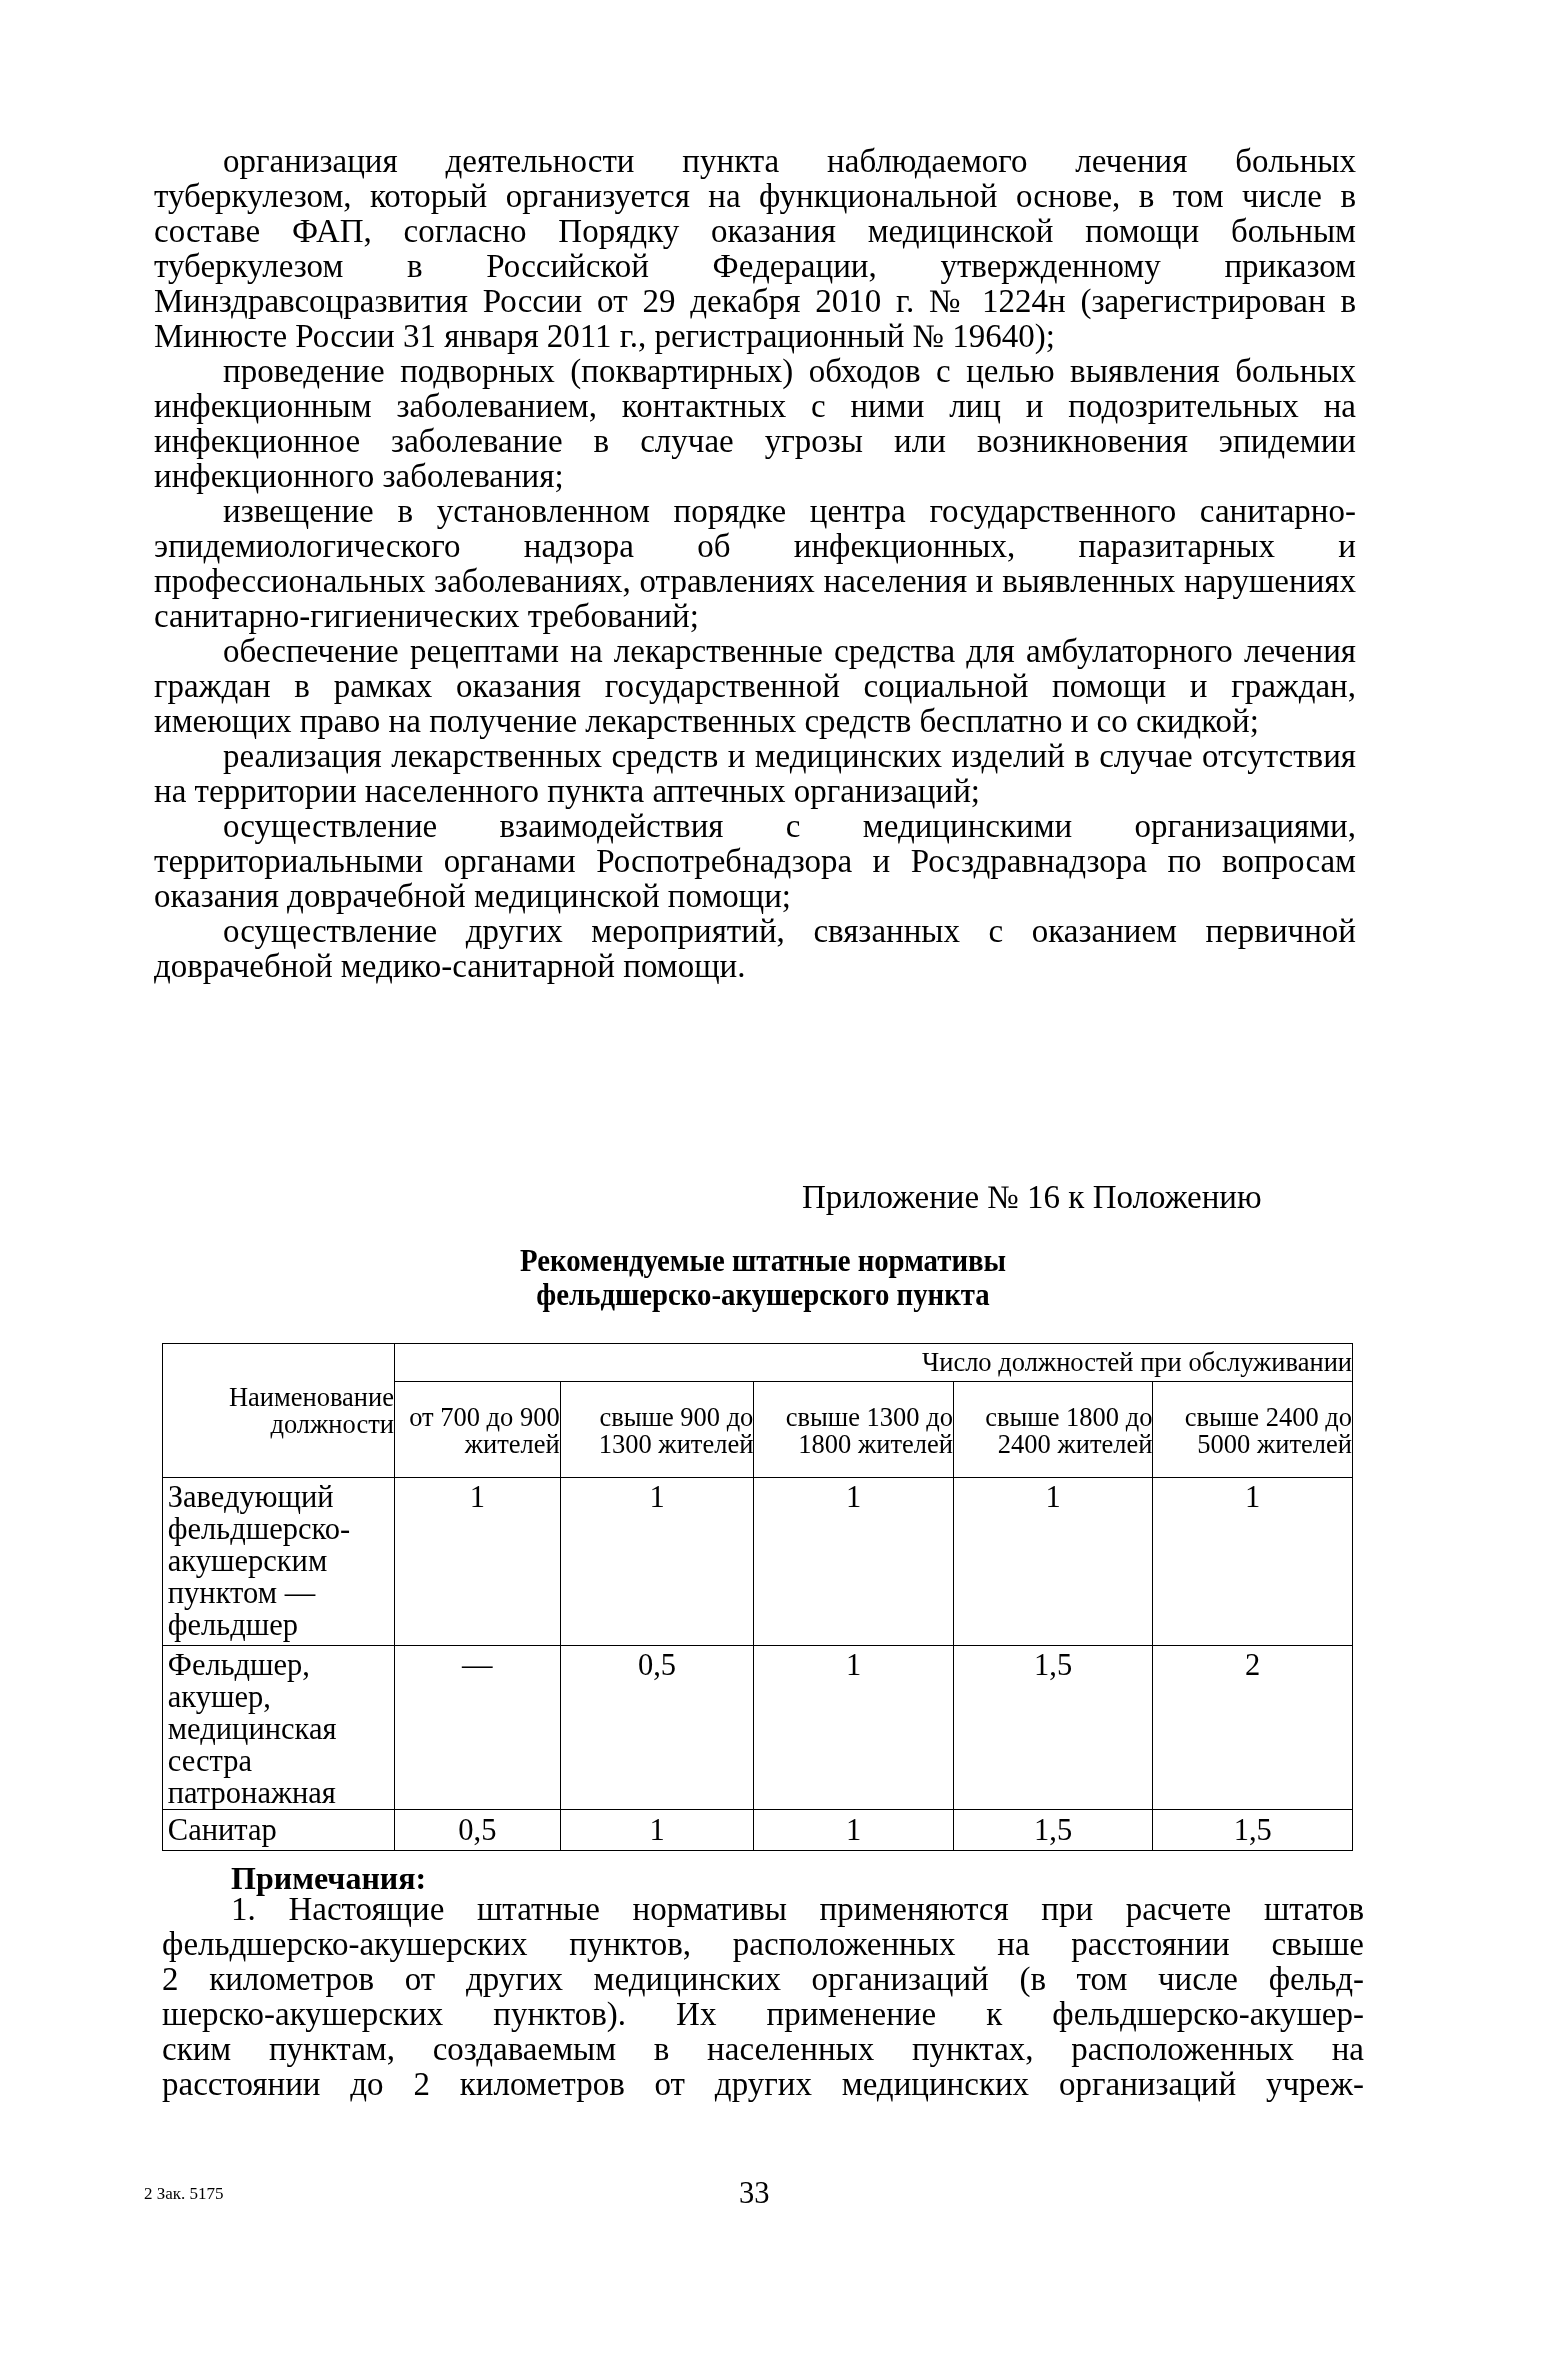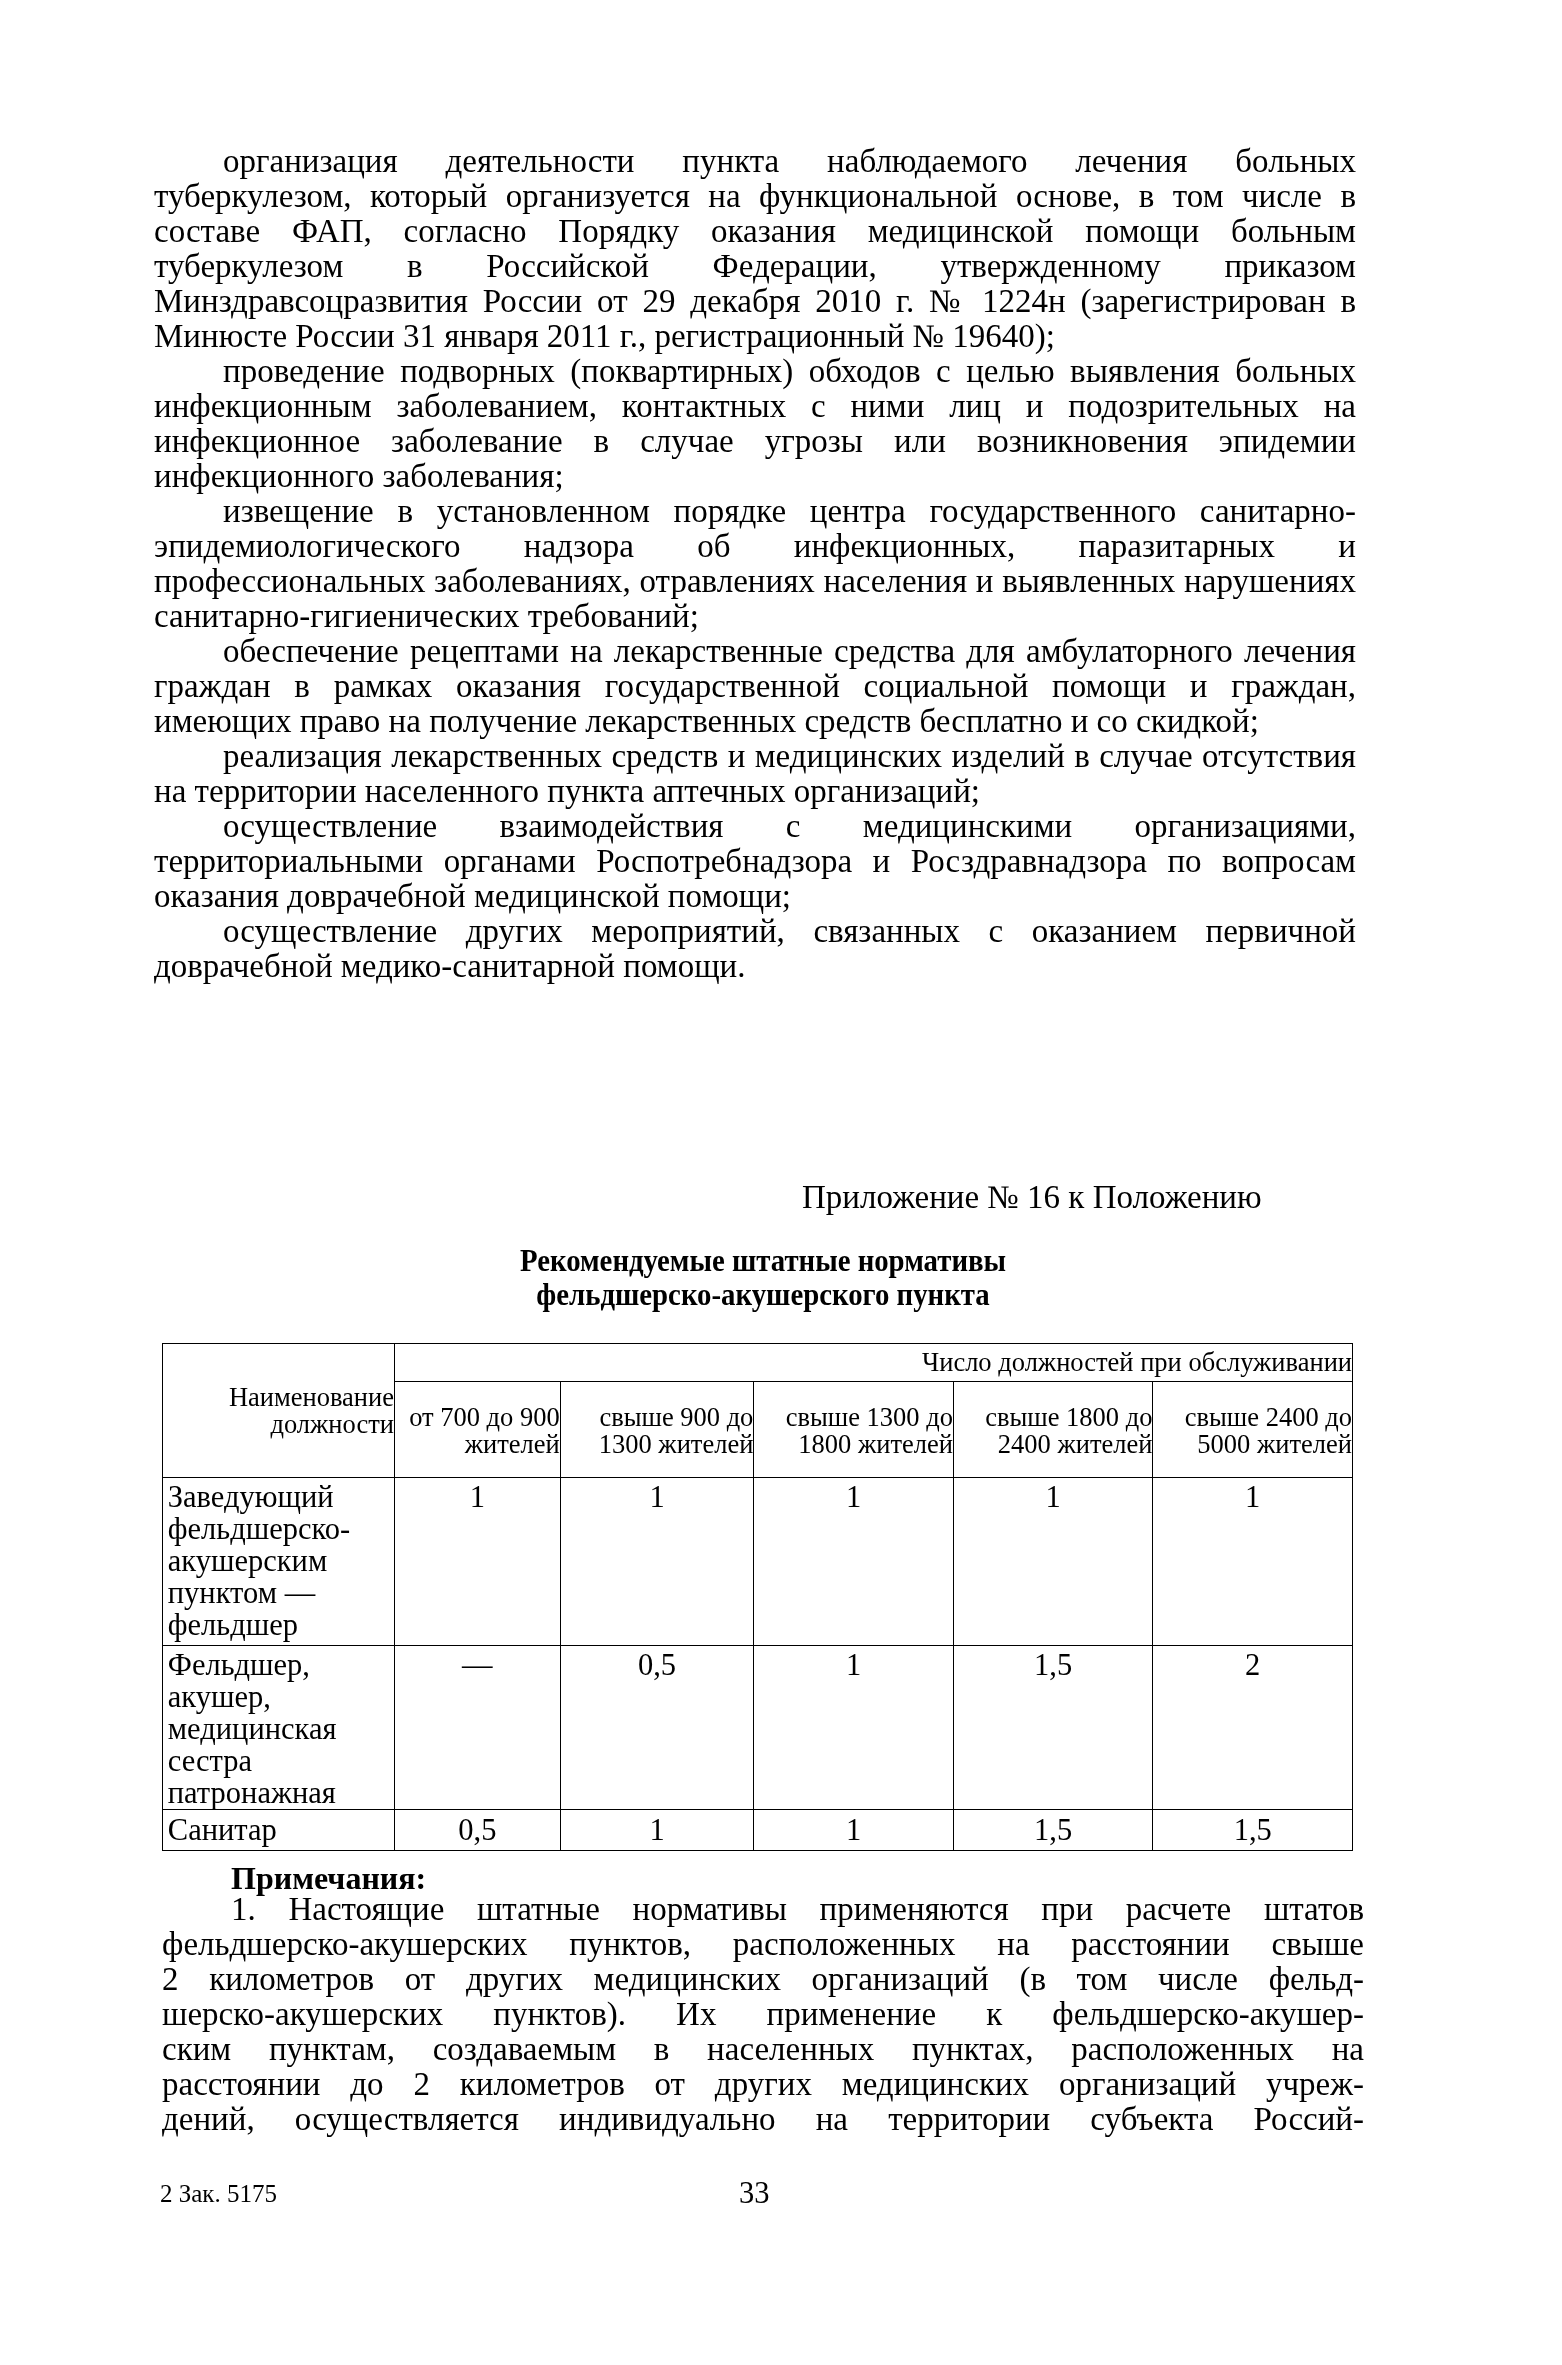--- a/index.html
+++ b/index.html
@@ -22,21 +22,21 @@
   .h-sub { height: 92px; vertical-align: middle !important; padding-top: 3.2px !important; }
   .h-name { vertical-align: middle !important; }
   .row-name { text-align: left; padding-left: 4.8px !important; font-size: 30.5px; line-height: 32px; padding-top: 3.2px !important; }
   .row-val { text-align: center; font-size: 30.5px; line-height: 32px; padding-top: 3.2px !important; }
   .r1 { height: 168px; }
   .r2 { height: 136px; }
   .r3 { height: 41px; }
   .notes-heading { position: absolute; left: 231px; top: 1861px; font-weight: bold; font-size: 32px; line-height: 35px; }
   .notes-text { position: absolute; left: 162px; top: 1892px; width: 1202px;
                 font-size: 33px; line-height: 35px; }
-  .footer-left { position: absolute; left: 160px; top: 2180px; font-size: 25px; line-height: 27px; text-align: right; }
+  .footer-left { position: absolute; left: 144px; top: 2180px; font-size: 17px; line-height: 27px; text-align: right; }
   .footer-page { position: absolute; left: 739px; top: 2176px; font-size: 30.5px; line-height: 34px; }
 </style>
 </head>
 <body>
 
 <div class="page">
 
   <div class="body-text">
     <p>организация деятельности пункта наблюдаемого лечения больных туберкулезом, который организуется на функциональной основе, в том числе в составе ФАП, согласно Порядку оказания медицинской помощи больным туберкулезом в Российской Федерации, утвержденному приказом Минздравсоцразвития России от 29 декабря 2010 г. № 1224н (зарегистрирован в Минюсте России 31 января 2011 г., регистрационный № 19640);</p>
     <p>проведение подворных (поквартирных) обходов с целью выявления больных инфекционным заболеванием, контактных с ними лиц и подозрительных на инфекционное заболевание в случае угрозы или возникновения эпидемии инфекционного заболевания;</p>
@@ -96,20 +96,19 @@
 
   <div class="notes-heading">Примечания:</div>
 
   <div class="notes-text">
     <div style="padding-left:69px;text-align:justify;text-align-last:justify;">1. Настоящие штатные нормативы применяются при расчете штатов</div>
     <div style="text-align:justify;text-align-last:justify;">фельдшерско-акушерских пунктов, расположенных на расстоянии свыше</div>
     <div style="text-align:justify;text-align-last:justify;">2 километров от других медицинских организаций (в том числе фельд-</div>
     <div style="text-align:justify;text-align-last:justify;">шерско-акушерских пунктов). Их применение к фельдшерско-акушер-</div>
     <div style="text-align:justify;text-align-last:justify;">ским пунктам, создаваемым в населенных пунктах, расположенных на</div>
     <div style="text-align:justify;text-align-last:justify;">расстоянии до 2 километров от других медицинских организаций учреж-</div>
-    <div style="text-align:justify;text-align-last:justify;">дений, осуществляется индивидуально на территории субъекта Россий-</div>
   </div>
 
   <div class="footer-left">2 Зак. 5175</div>
   <div class="footer-page">33</div>
 
 </div>
 
 
 </body></html>

